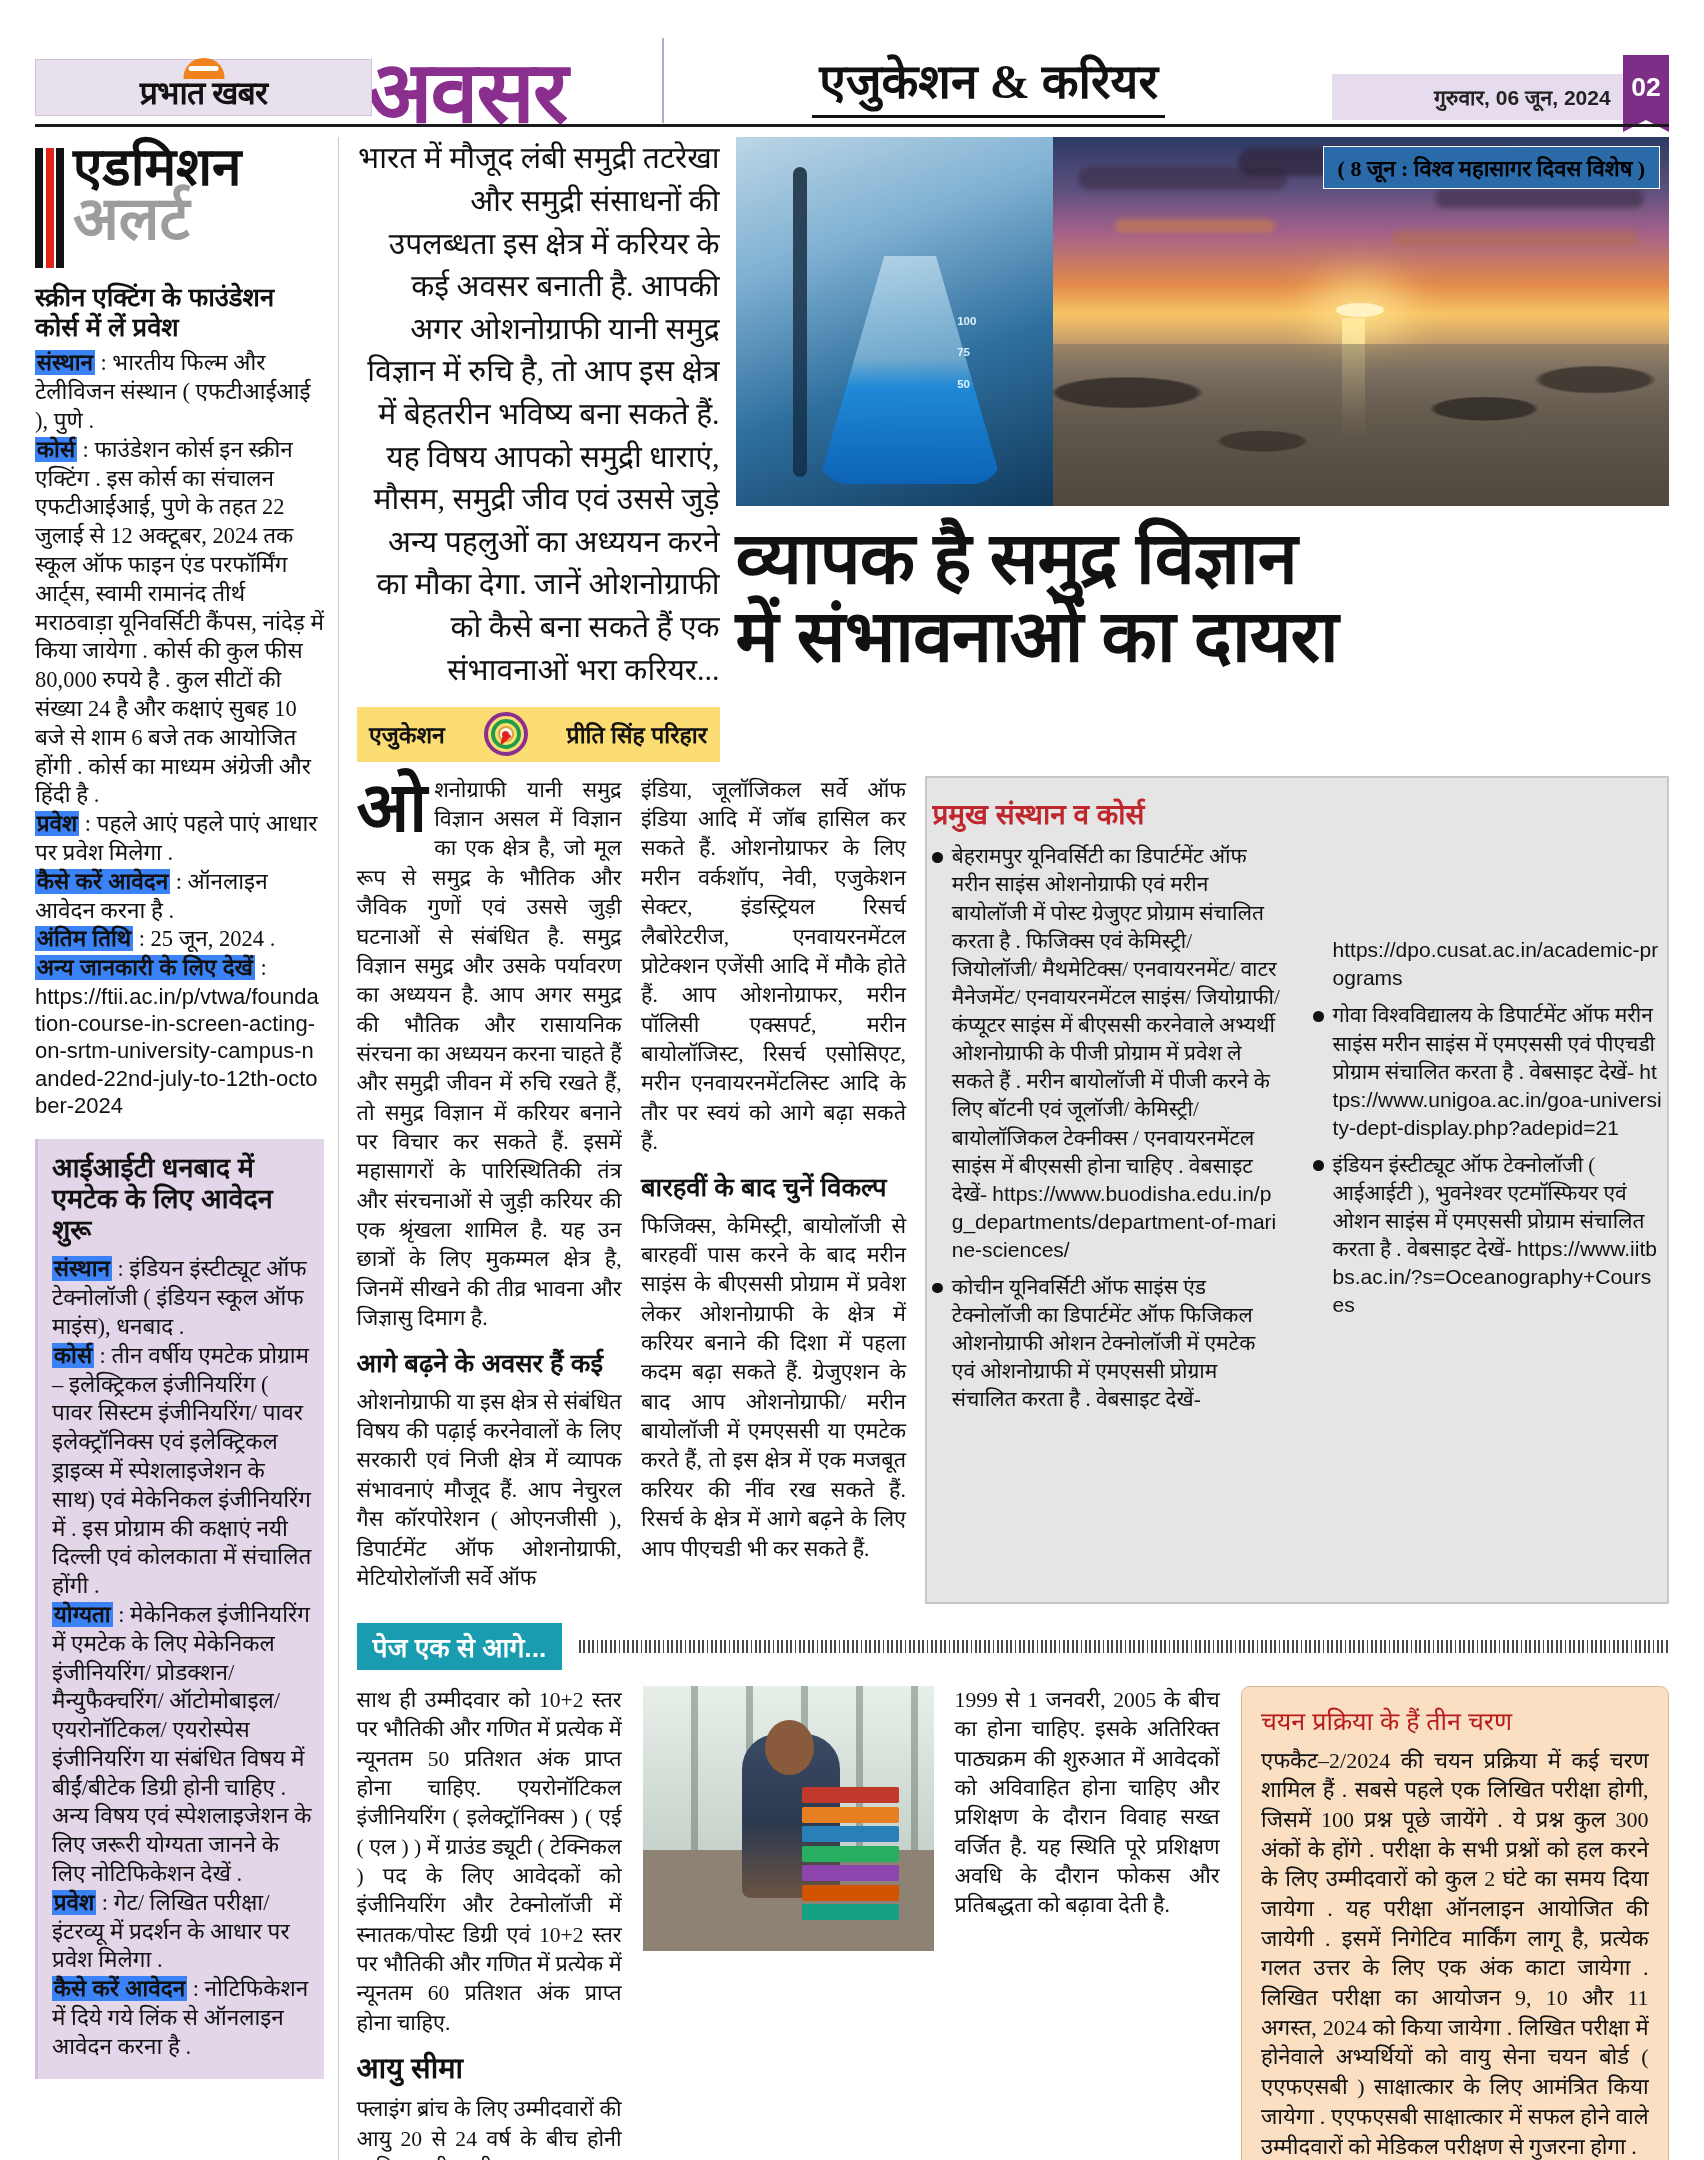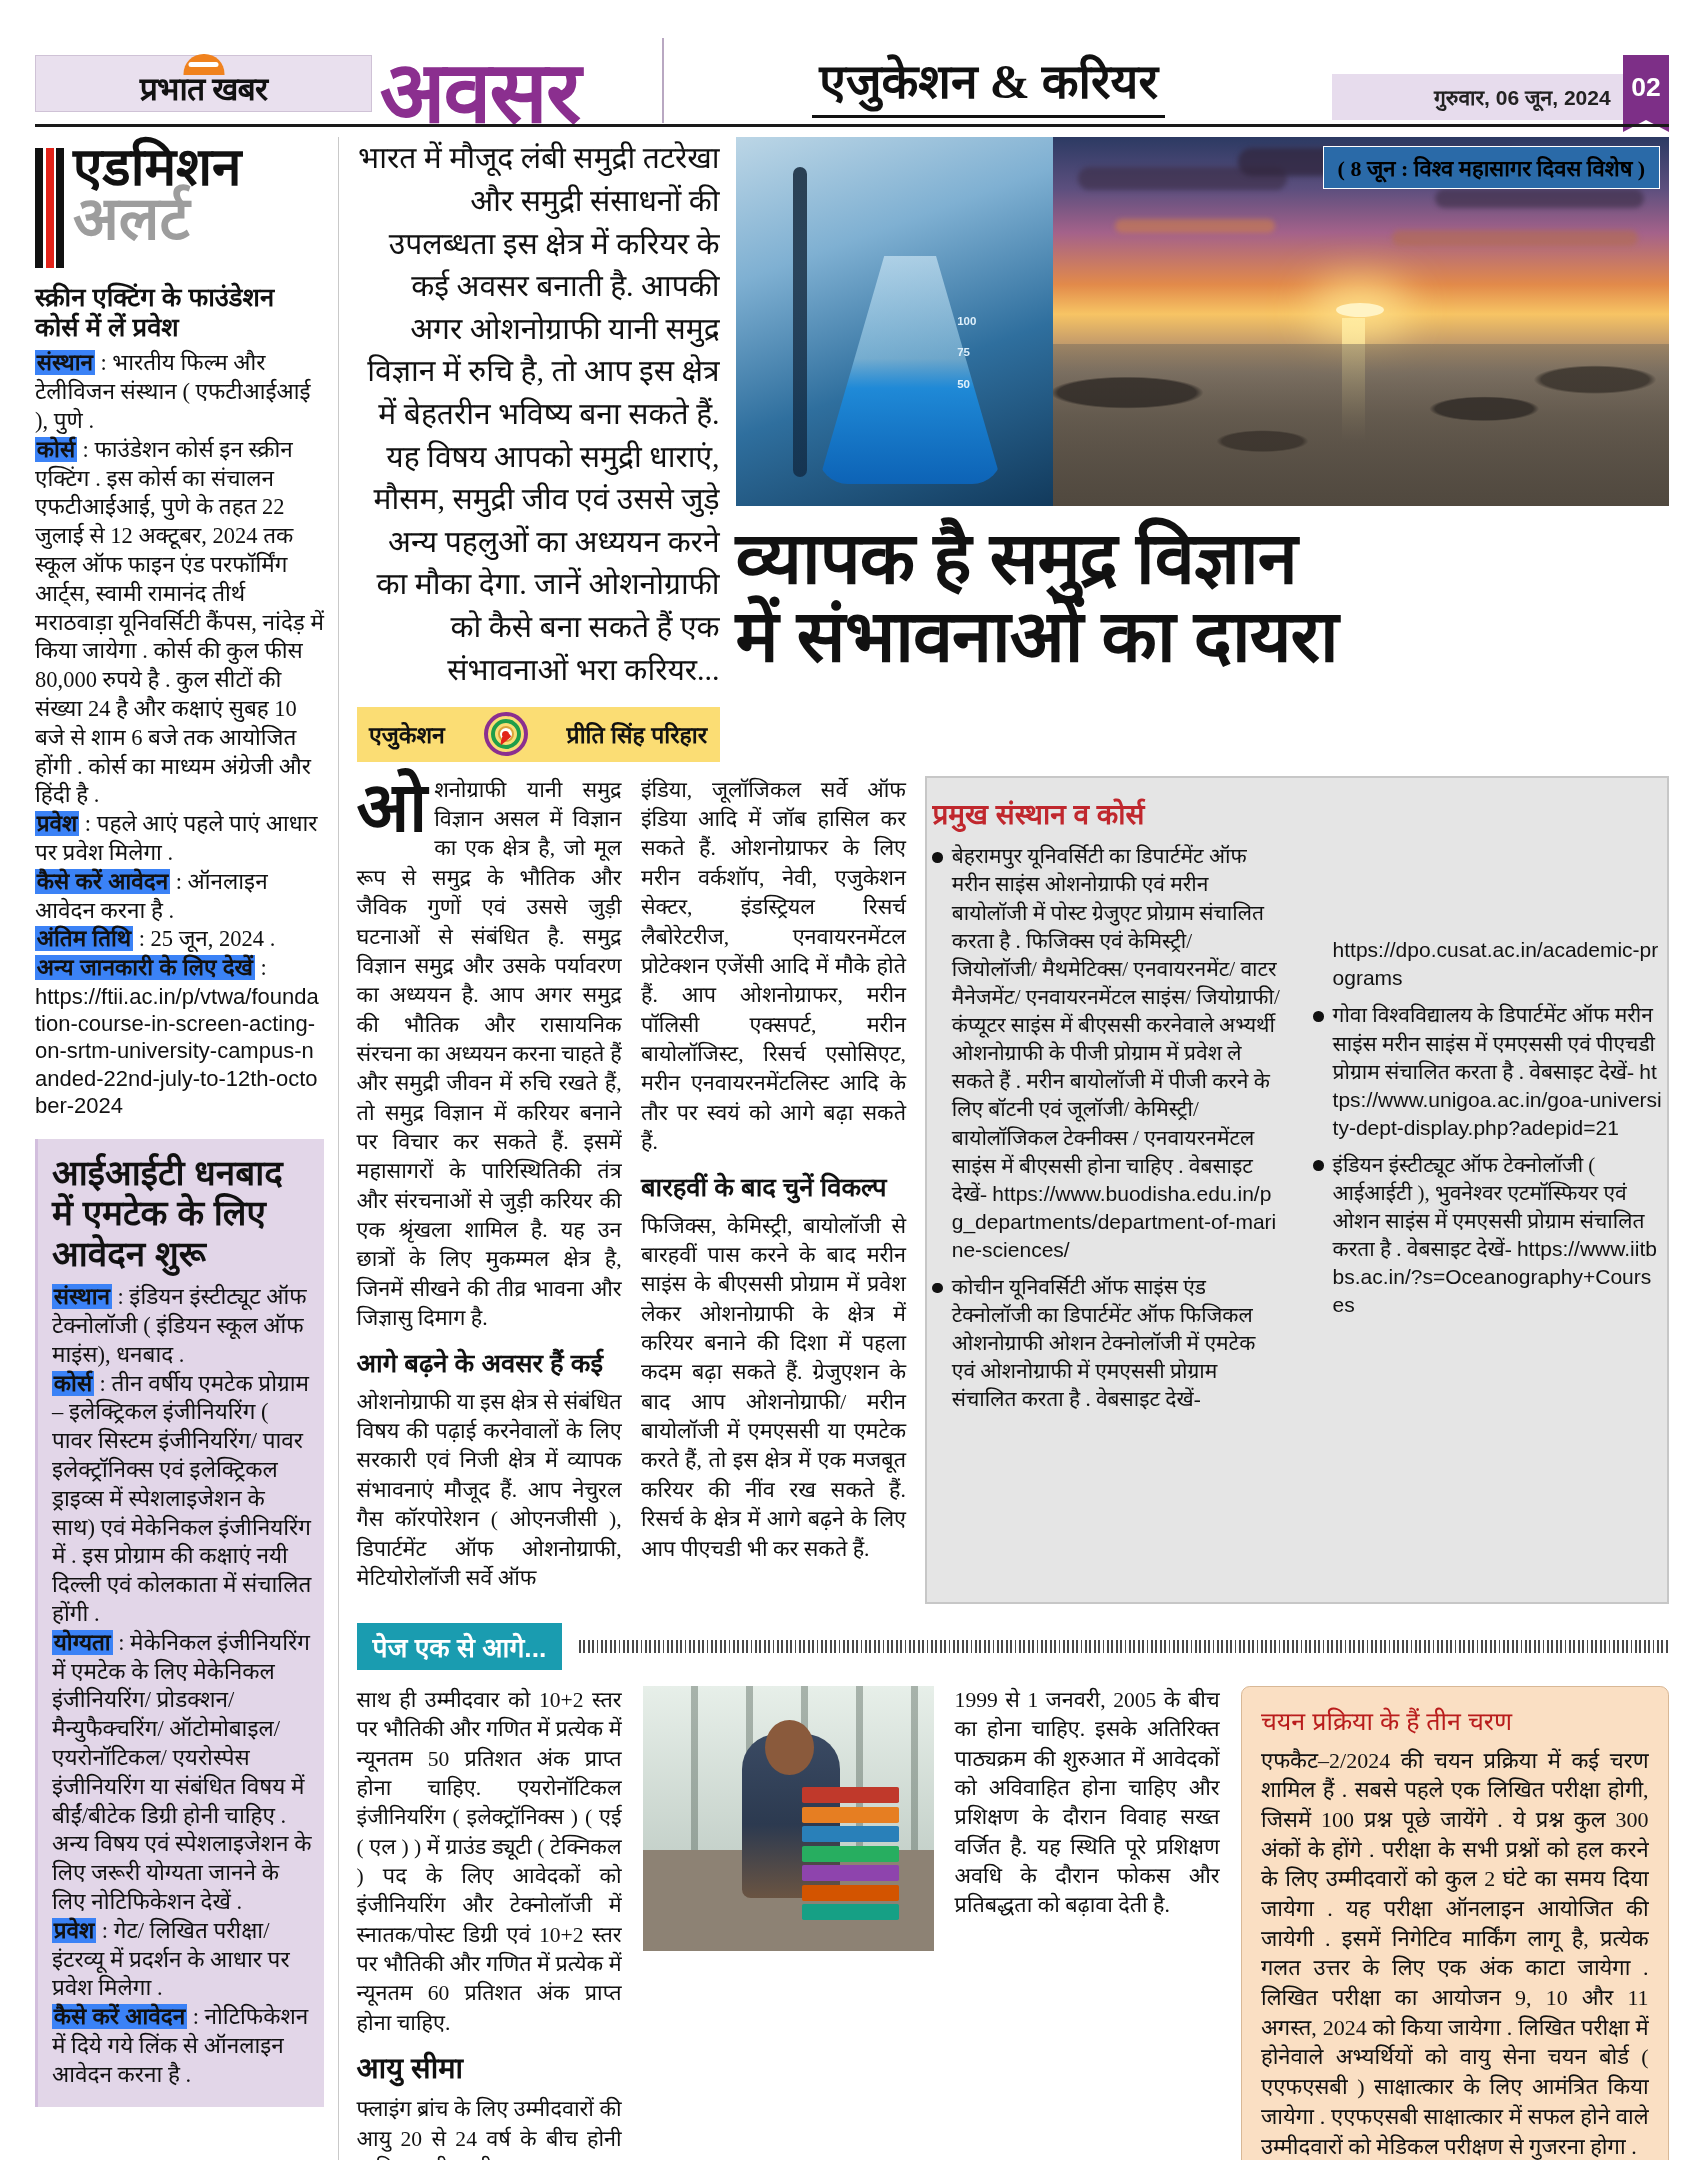--- a/index.html
+++ b/index.html
@@ -9,21 +9,21 @@
     color:#111;
     -webkit-font-smoothing:antialiased;
   }
   .page{
     width:1704px;height:2161px;position:relative;background:#ffffff;
     box-sizing:border-box;padding:30px 35px 17.6px 35px;
   }
 
   
   .masthead{position:relative;height:95px;display:flex;align-items:flex-end;}
-  .mast-left{display:flex;align-items:flex-start;position:relative;width:618px;gap:13px;}
+  .mast-left{display:flex;align-items:center;position:relative;width:618px;}
   .pk-badge{
     background:#e9e0ee;border:0.9px solid #cfc2d6;width:335px;height:55px;
     display:flex;flex-direction:column;align-items:center;justify-content:flex-end;
     position:relative;margin-bottom:5.3px;
   }
   .pk-sun{
     position:absolute;top:-1.8px;left:50%;transform:translateX(-50%);
     width:41px;height:21px;background:#f0821e;border-radius:20px 20px 0 0;
   }
   .pk-sun:after{
@@ -89,21 +89,21 @@
     background:#3b82f6;padding:0 1.8px;
   }
   .url{
     font-family:"Liberation Sans","DejaVu Sans",sans-serif;font-size:22px;line-height:1.24;
     word-break:break-all;color:#111;
   }
   .box-purple{
     background:#e2d6e8;border-left:3.5px solid #d2bedd;padding:14px 12.4px 17.6px 14px;margin-top:19.4px;
   }
   .box-purple h3{
-    font-family:"Liberation Sans","DejaVu Sans",sans-serif;font-weight:bold;font-size:35px;line-height:1.16;
+    font-family:"Liberation Sans","DejaVu Sans",sans-serif;font-weight:bold;font-size:27px;line-height:1.16;
     margin:0 0 8.8px 0;color:#111;
   }
 
   
   .hero-row{display:flex;gap:16px;}
   .hero-intro{
     width:363px;flex:0 0 363px;text-align:right;
     font-size:30px;line-height:1.42;font-weight:500;
   }
   .hero-right{flex:1;position:relative;}

